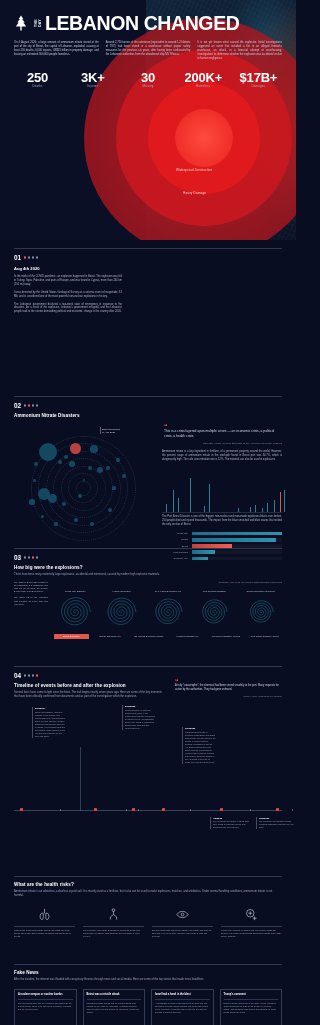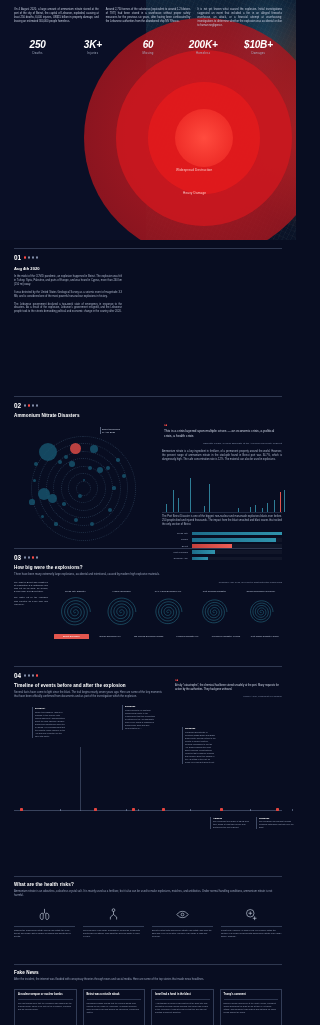--- a/index.html
+++ b/index.html
@@ -110,26 +110,25 @@
   }
 
   .stats {
     position: relative; z-index: 4;
     display: flex;
     padding: 11px 10px 0 10px;
     text-align: center;
   }
   .stat { flex: 1; }
   .stat-num {
-    font-size: 10px;
+    font-size: 13px;
     font-weight: bold;
     color: #ffffff;
     letter-spacing: -.2px;
     line-height: 11px;
-    font-style: italic;
   }
   .stat-lbl {
     font-size: 2.8px;
     color: #aab4c9;
     letter-spacing: .25px;
     margin-top: 1px;
   }
 
   
   .sec { position: relative; padding: 0 14px; }
@@ -248,46 +247,57 @@
   <div class="hero-sat"></div>
   <div class="hero-coast"></div>
 
   <div class="blast blast-r4"></div>
   <div class="blast blast-r3"></div>
   <div class="blast blast-r2"></div>
   <div class="blast blast-r1"></div>
   <div class="blast-label bl-1">Widespread Destruction</div>
   <div class="blast-label bl-2">Heavy Damage</div>
 
+  <div class="hero-top">
+    <span class="cedar">
+      <svg viewBox="0 0 24 28" width="14" height="16">
+        <path d="M12 1 L16 7 L14 7 L18.5 13 L16 13 L21 20 L13.2 20 L13.2 27 L10.8 27 L10.8 20 L3 20 L8 13 L5.5 13 L10 7 L8 7 Z" fill="#ffffff"></path>
+      </svg>
+    </span>
+    <span class="title-wrap">
+      <span class="title-kicker">THE DAY</span>
+      <span class="title-main">LEBANON CHANGED</span>
+    </span>
+  </div>
 
   <div class="hero-cols">
     <div class="hero-col">On 4 August 2020, a large amount of ammonium nitrate stored at the port of the city of Beirut, the capital of Lebanon, exploded, causing at least 250 deaths, 6,000 injuries, US$15 billion in property damage, and leaving an estimated 300,000 people homeless.</div>
     <div class="hero-col">Around 2,750 tonnes of the substance (equivalent to around 1.2 kilotons of TNT) had been stored in a warehouse without proper safety measures for the previous six years, after having been confiscated by the Lebanese authorities from the abandoned ship MV Rhosus.</div>
     <div class="hero-col">It is not yet known what caused the explosion. Initial investigations suggested an event that included a fire in an alleged fireworks warehouse, an attack, or a financial attempt at warehousing; investigations to determine whether the explosion was accidental or due to human negligence.</div>
   </div>
 
   <div class="stats">
     <div class="stat">
       <div class="stat-num">250</div>
       <div class="stat-lbl">Deaths</div>
     </div>
     <div class="stat">
       <div class="stat-num">3K+</div>
       <div class="stat-lbl">Injuries</div>
     </div>
     <div class="stat">
-      <div class="stat-num">60</div>
+      <div class="stat-num">30</div>
       <div class="stat-lbl">Missing</div>
     </div>
     <div class="stat">
       <div class="stat-num">200K+</div>
       <div class="stat-lbl">Homeless</div>
     </div>
     <div class="stat">
-      <div class="stat-num">$10B+</div>
+      <div class="stat-num">$17B+</div>
       <div class="stat-lbl">Damages</div>
     </div>
   </div>
 </div>
 
 <div class="sec" id="sec01">
   <div class="sec-rule"></div>
   <div class="sec-head">
     <span class="sec-num">01</span>
     <span class="dots">

